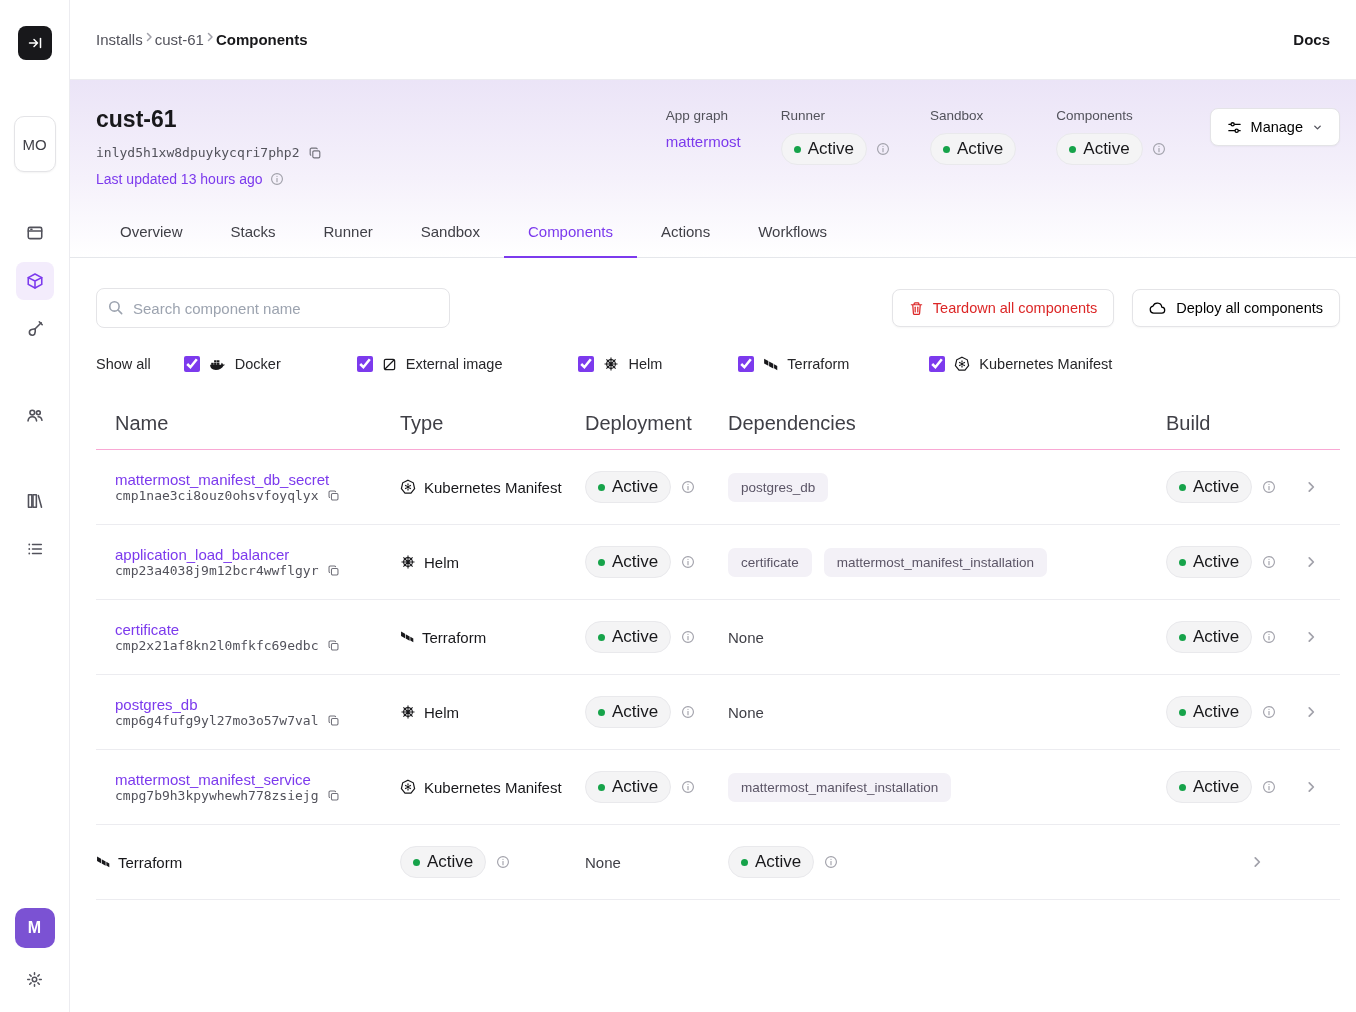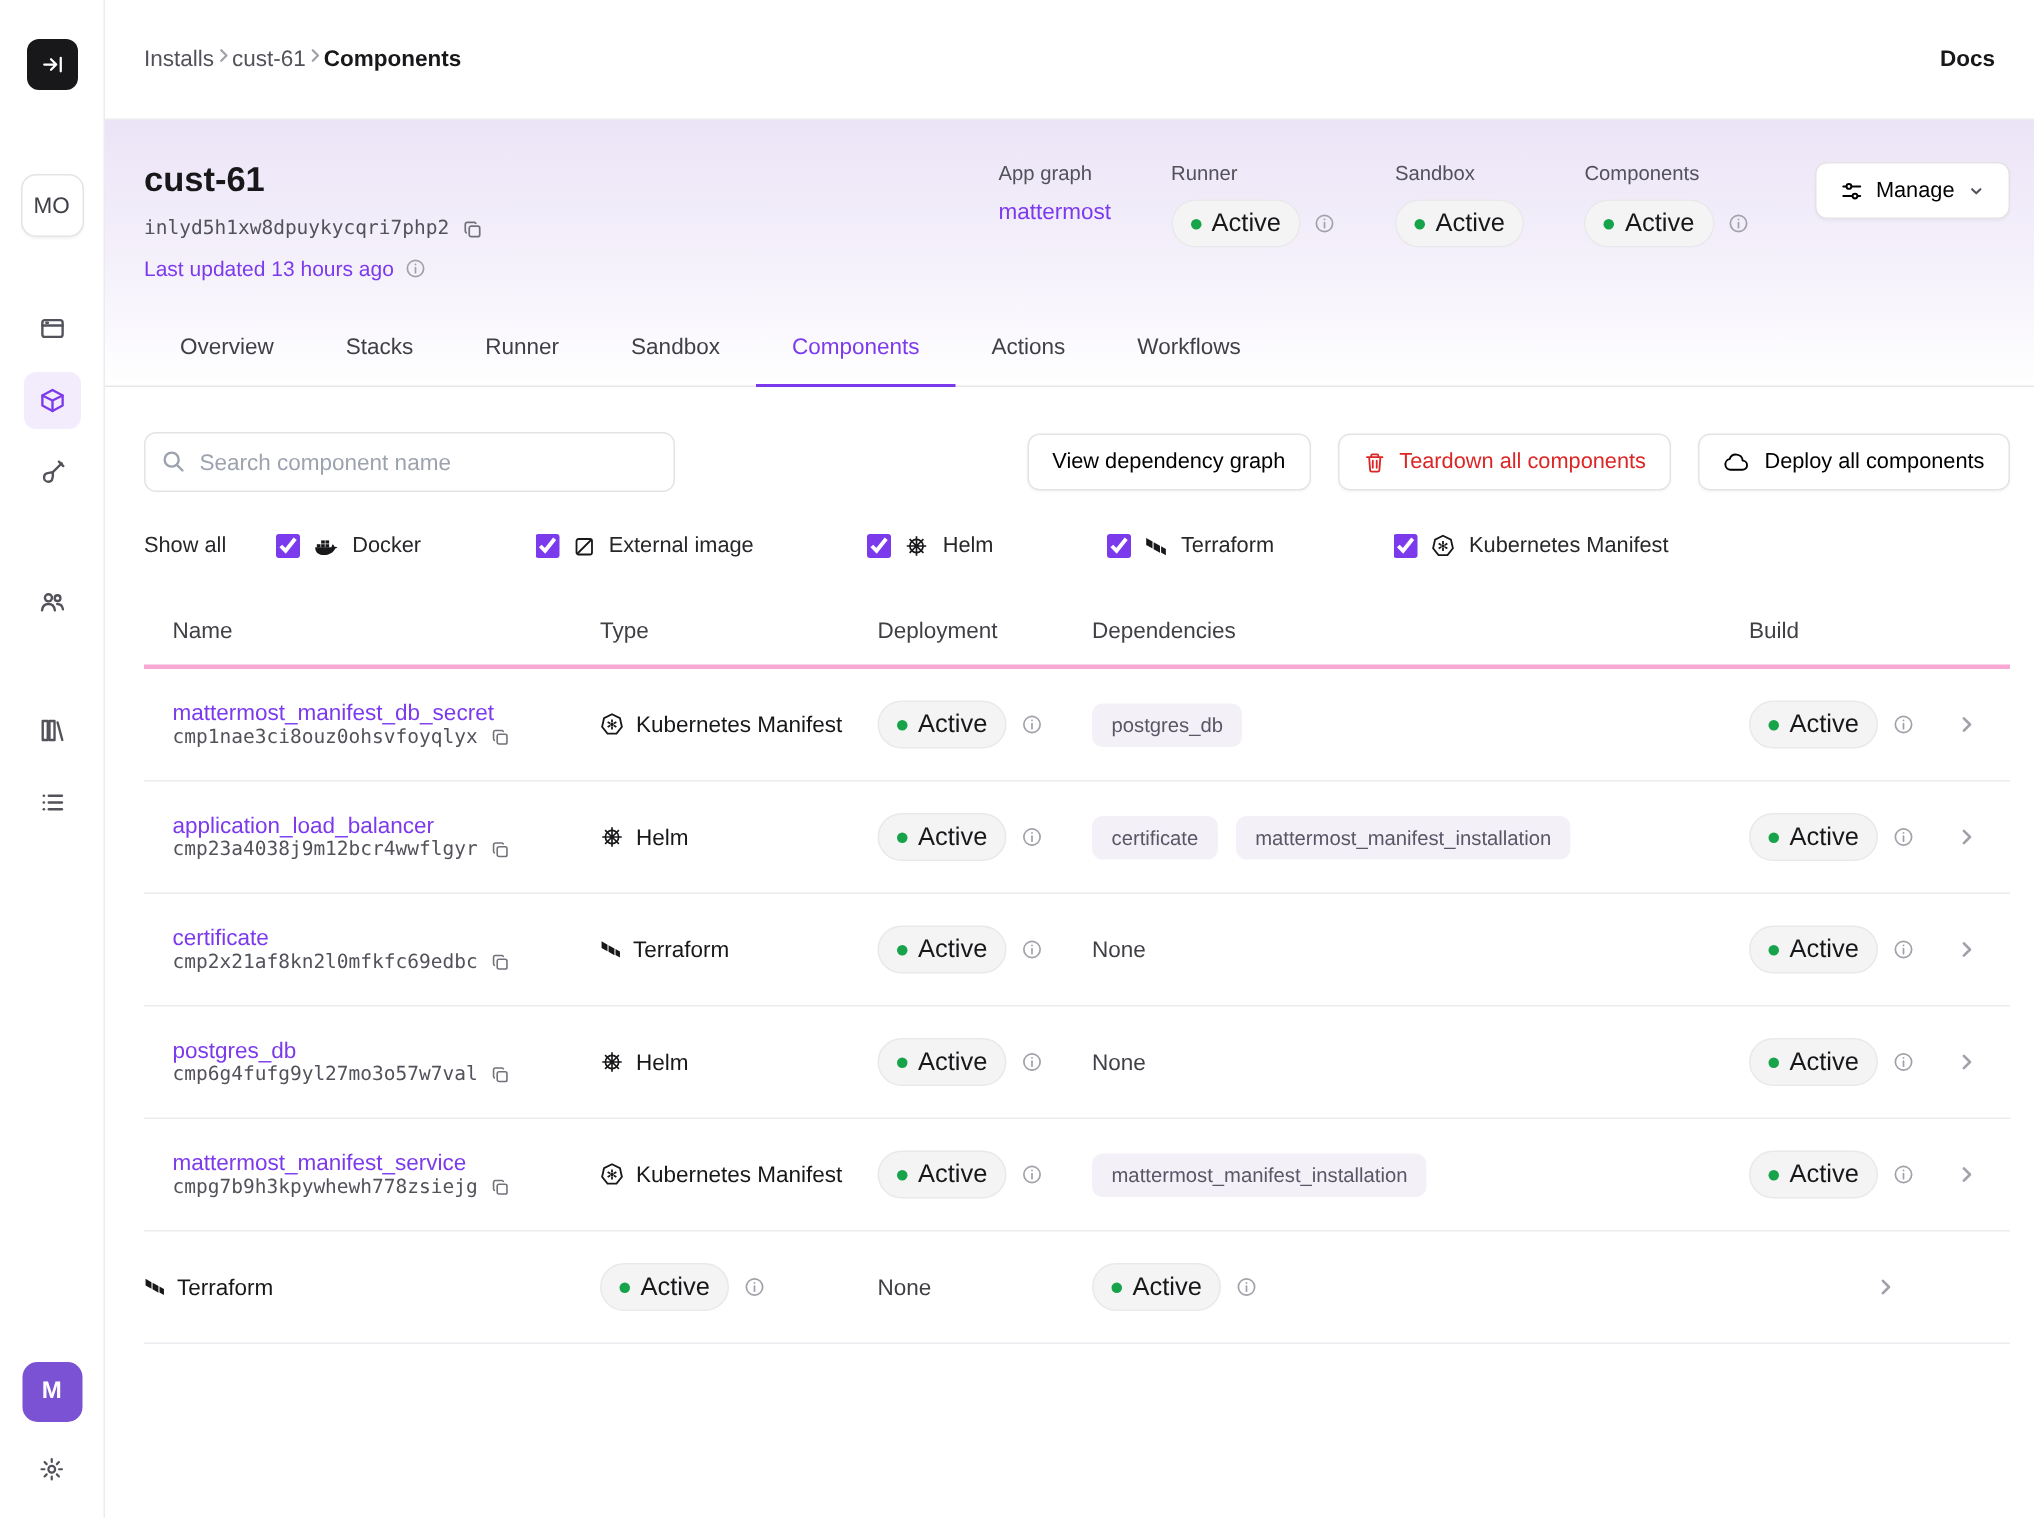--- a/index.html
+++ b/index.html
@@ -3,21 +3,21 @@
 <meta charset="utf-8">
 <style>
   * { margin:0; padding:0; box-sizing:border-box; }
   html,body { width:1356px; height:1012px; overflow:hidden; }
   body { font-family:"Liberation Sans", sans-serif; color:#18181b; background:#fff; display:flex; }
 
   
   .sidebar { width:70px; flex:0 0 70px; border-right:1px solid #ececf0; display:flex; flex-direction:column; align-items:center; justify-content:space-between; padding:26px 0 14px; background:#fff; }
   .sb-top { display:flex; flex-direction:column; align-items:center; }
   .sb-toggle { width:34px; height:34px; background:#18181b; border:none; border-radius:8px; display:flex; align-items:center; justify-content:center; cursor:pointer; margin-bottom:56px; }
-  .org-badge { width:42px; height:42px; border:1px solid #e4e4e7; border-radius:10px; display:flex; align-items:center; justify-content:center; font-size:15px; font-weight:500; color:#3f3f46; box-shadow:0 1px 2px rgba(0,0,0,.05); margin-bottom:42px; cursor:pointer; background:#fff; }
+  .org-badge { width:42px; height:56px; border:1px solid #e4e4e7; border-radius:10px; display:flex; align-items:center; justify-content:center; font-size:15px; font-weight:500; color:#3f3f46; box-shadow:0 1px 2px rgba(0,0,0,.05); margin-bottom:42px; cursor:pointer; background:#fff; }
   .sb-nav { display:flex; flex-direction:column; align-items:center; gap:10px; }
   .sb-btn { width:38px; height:38px; border:none; background:transparent; border-radius:8px; display:flex; align-items:center; justify-content:center; color:#52525b; cursor:pointer; }
   .sb-btn.active { color:#7c3aed; background:#f3ecfc; }
   .sb-gap { height:28px; }
   .sb-bottom { display:flex; flex-direction:column; align-items:center; gap:12px; }
   .user-badge { width:40px; height:40px; border-radius:10px; background:#7b52d3; color:#fff; display:flex; align-items:center; justify-content:center; font-size:16px; font-weight:600; cursor:pointer; }
 
   
   .main { flex:1; display:flex; flex-direction:column; min-width:0; }
   .topbar { height:80px; flex:0 0 80px; border-bottom:1px solid #ececf0; display:flex; align-items:center; justify-content:space-between; padding:0 26px; background:#fff; }
@@ -66,21 +66,21 @@
   .filters { display:flex; align-items:center; margin-top:28px; font-size:14.5px; color:#27272a; }
   .show-all { cursor:pointer; color:#27272a; }
   .filter-item { display:flex; align-items:center; gap:9px; cursor:pointer; }
   .filter-item .f-icon { display:flex; color:#18181b; }
   .filter-item input { width:16px; height:16px; accent-color:#7c3aed; cursor:pointer; }
   .fi-0 { margin-left:33px; } .fi-1 { margin-left:76px; } .fi-2 { margin-left:76px; } .fi-3 { margin-left:76px; } .fi-4 { margin-left:80px; }
 
   
   .table { margin-top:36px; }
   .thead, .trow { display:grid; grid-template-columns:304px 185px 143px 438px 120px 1fr; align-items:center; }
-  .thead { padding:4px 0 14px; border-bottom:3px solid #f9a8d4; font-size:15px; color:#3f3f46; font-weight:500; }
+  .thead { padding:4px 0 14px; border-bottom:1px solid #f9a8d4; font-size:20px; color:#3f3f46; font-weight:500; }
   .thead > div:first-child, .name-cell { padding-left:19px; }
   .trow { border-bottom:1px solid #ececf0; padding:21px 0; }
   .name-cell .row-name { font-size:15px; font-weight:500; color:#7c3aed; cursor:pointer; }
   .name-cell .row-id { display:flex; align-items:center; gap:8px; font-family:"DejaVu Sans Mono", monospace; font-size:13px; color:#52525b; }
   .type-cell { display:flex; align-items:center; gap:8px; font-size:15px; color:#18181b; }
   .type-cell .t-icon { display:flex; color:#18181b; }
   .status-cell { display:flex; align-items:center; gap:10px; }
   .deps-cell { display:flex; align-items:center; gap:12px; font-size:15px; color:#3f3f46; }
   .chip { background:#f3f1f7; border-radius:7px; padding:7px 13px; font-size:13.5px; color:#5b5566; white-space:nowrap; cursor:default; }
   .chev-cell { justify-self:end; padding-right:22px; color:#a1a1aa; display:flex; cursor:pointer; }
@@ -310,21 +310,20 @@
       <div class="search-box">
         <span class="search-icon">
             <svg width="17" height="17" viewBox="0 0 16 16" fill="none" stroke="currentColor" stroke-width="1.5" stroke-linecap="round">
               <circle cx="7" cy="7" r="4.4"></circle>
               <line x1="10.4" y1="10.4" x2="13.8" y2="13.8"></line>
             </svg>
           </span>
         <input type="text" placeholder="Search component name" style="">
       </div>
       <div class="toolbar-actions">
-        <button class="btn">View dependency graph</button>
         <button class="btn danger">
           <span>
               <svg width="15" height="15" viewBox="0 0 16 16" fill="none" stroke="currentColor" stroke-width="1.3" stroke-linecap="round" stroke-linejoin="round">
                 <path d="M2.5 4h11M5.5 4V2.8a.8.8 0 0 1 .8-.8h3.4a.8.8 0 0 1 .8.8V4M4 4l.7 9.2a1.2 1.2 0 0 0 1.2 1.1h4.2a1.2 1.2 0 0 0 1.2-1.1L12 4"></path>
                 <line x1="6.6" y1="6.6" x2="6.6" y2="11.6"></line>
                 <line x1="9.4" y1="6.6" x2="9.4" y2="11.6"></line>
               </svg>
             </span>
           <span>Teardown all components</span>
         </button>

